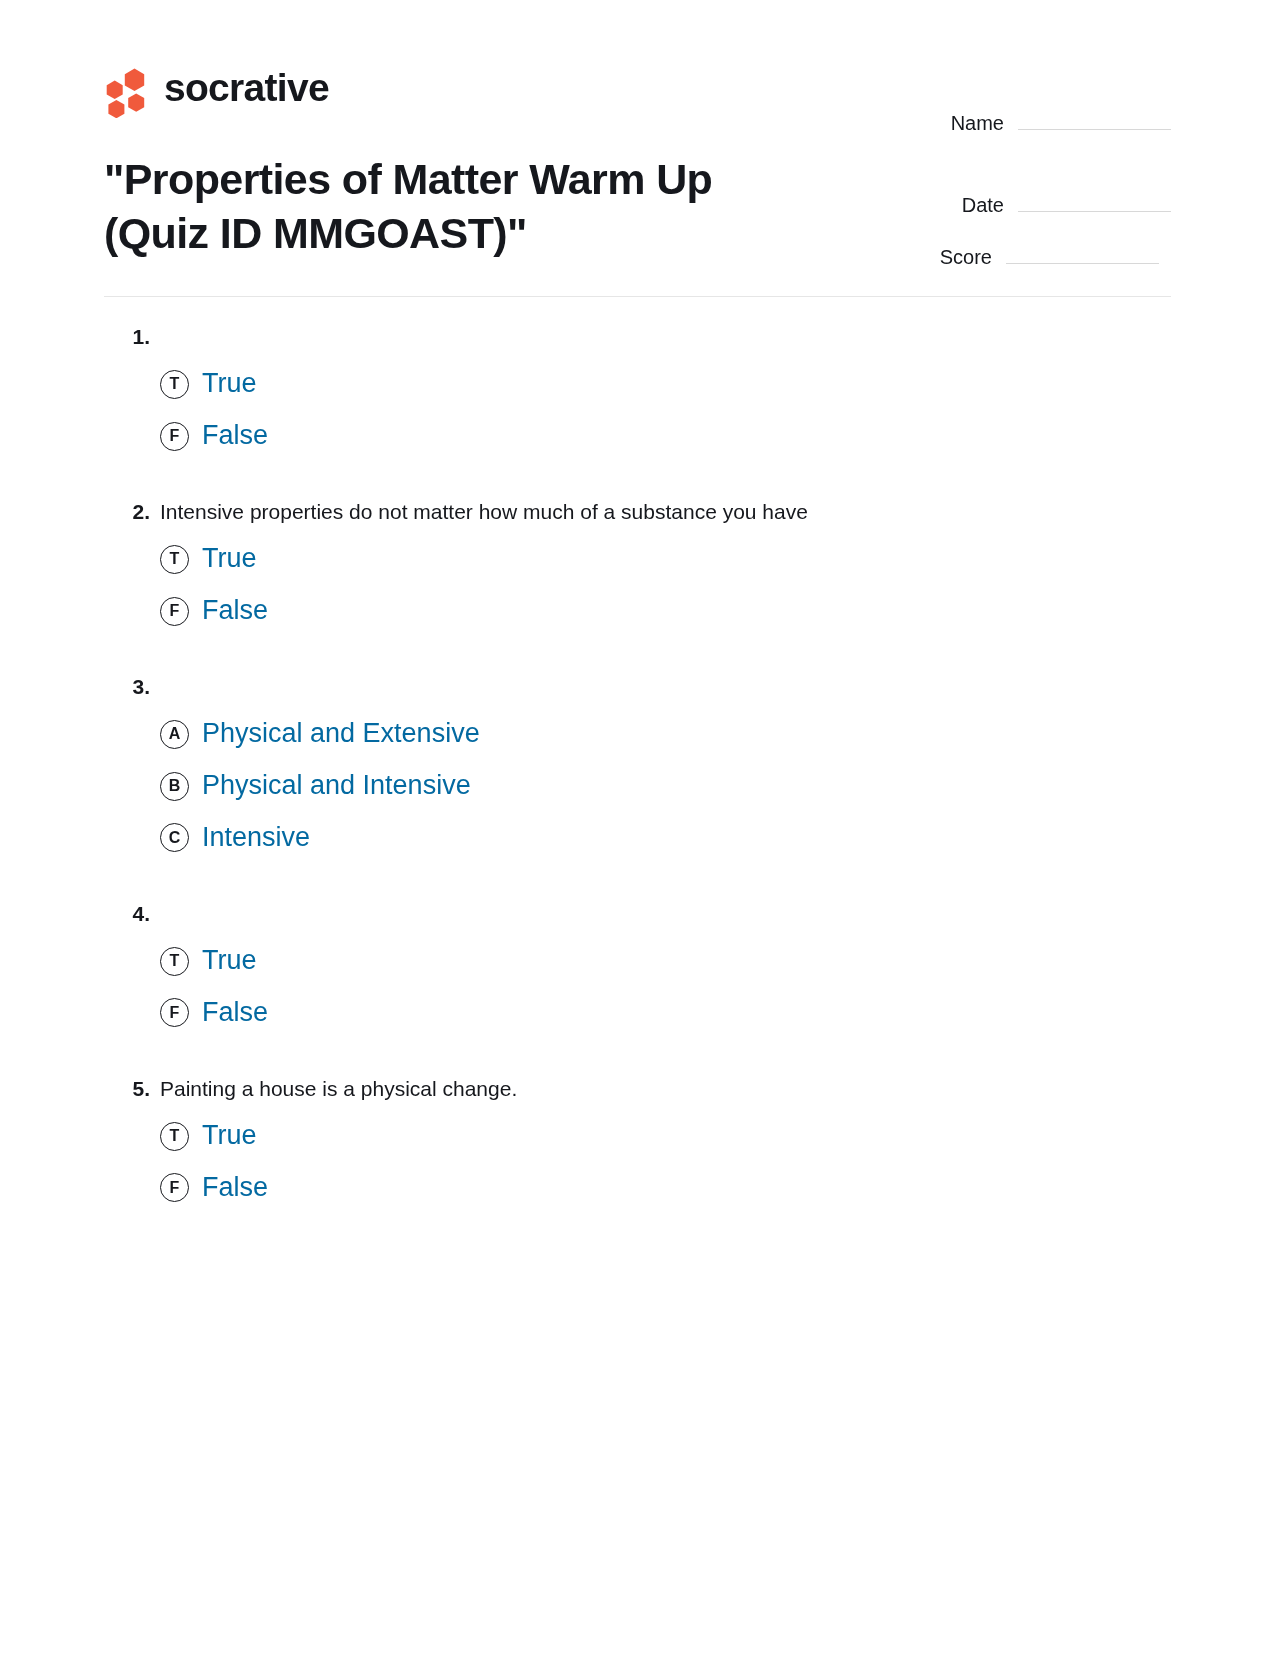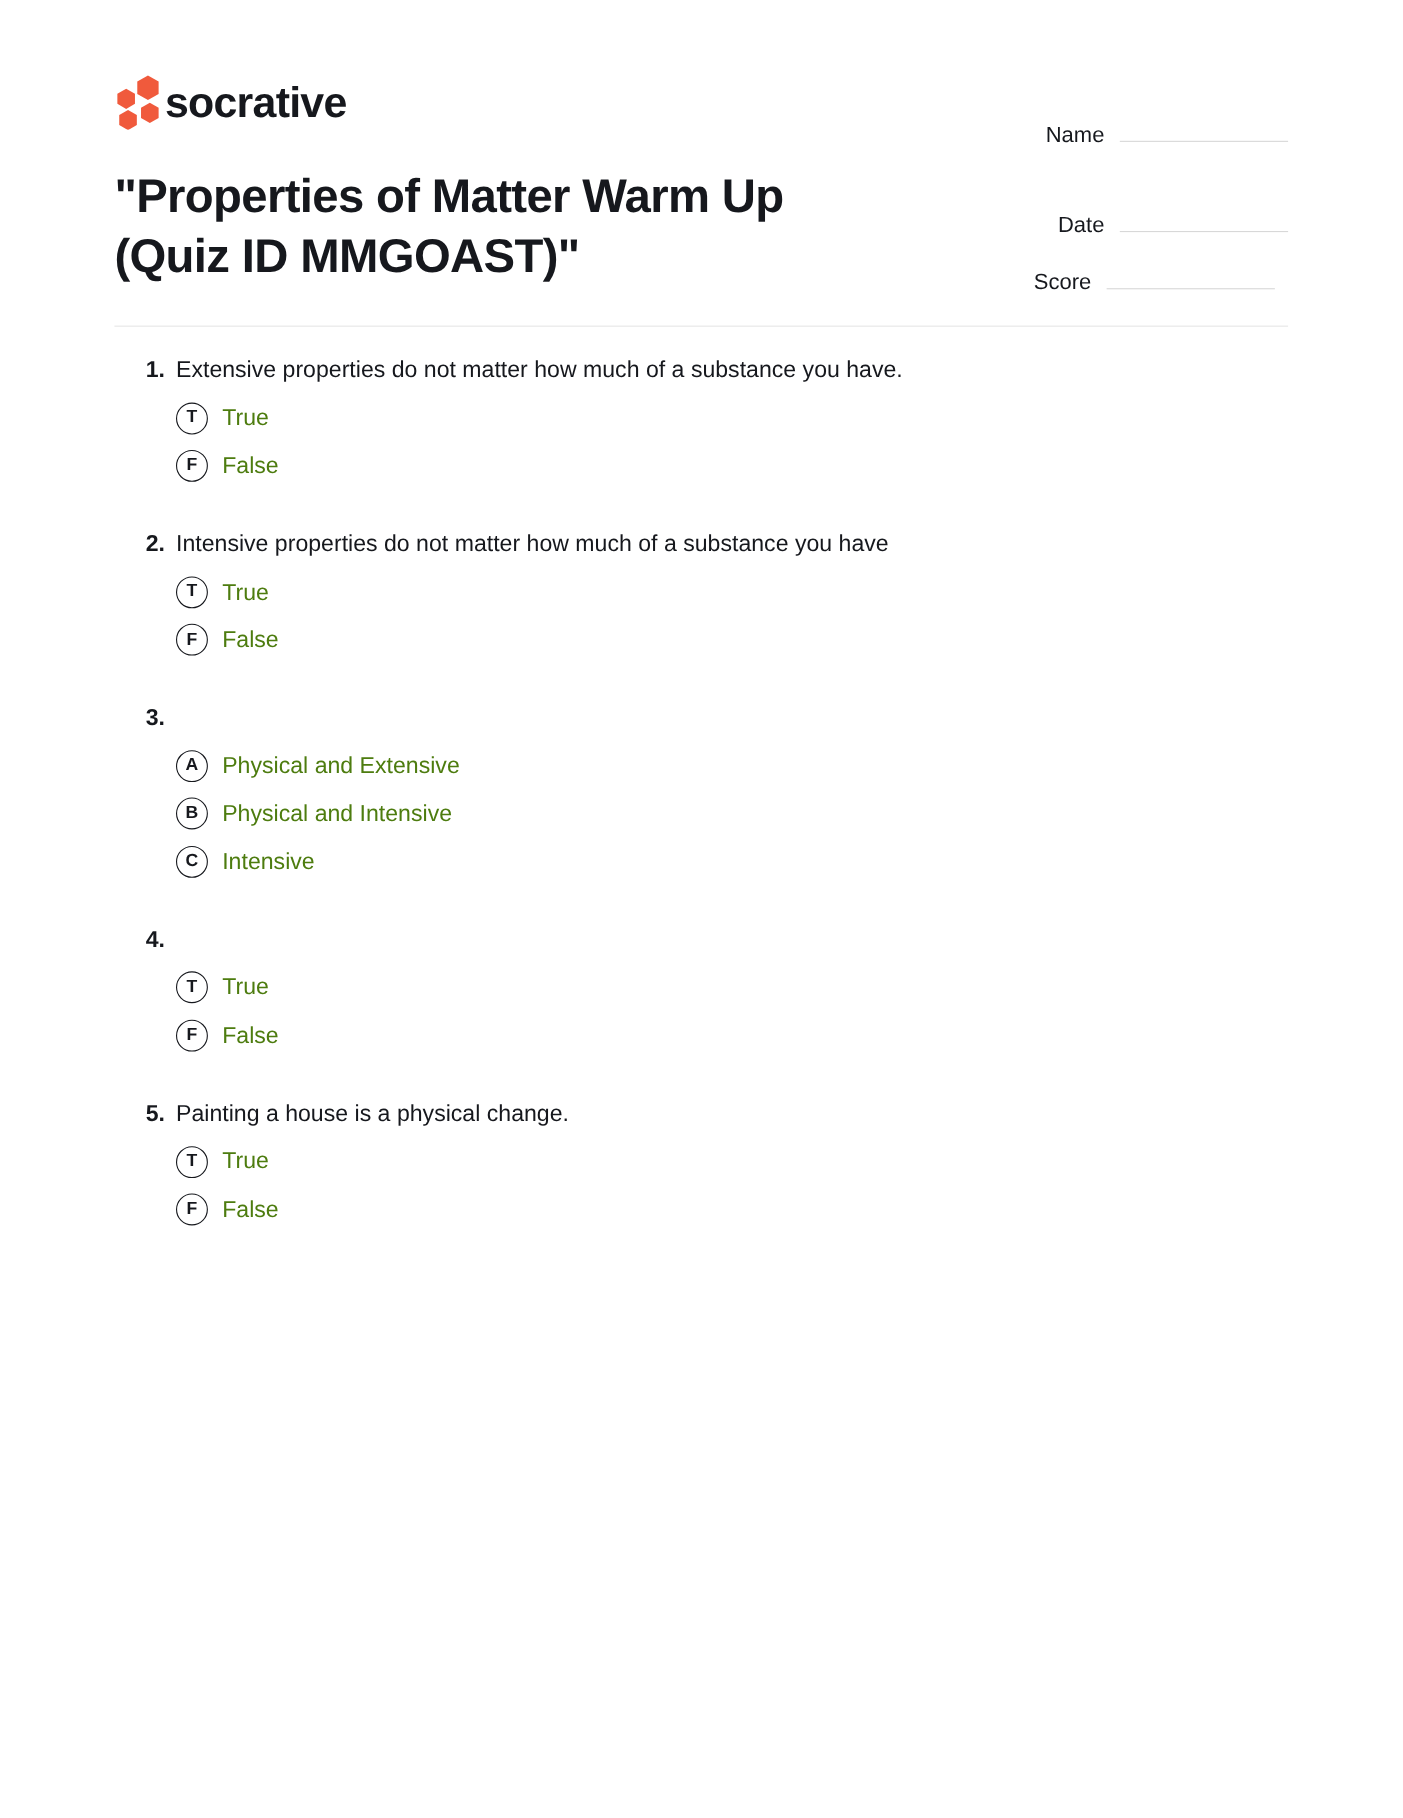--- a/index.html
+++ b/index.html
@@ -28,21 +28,22 @@
     top: 62px;
     left: 104px;
     right: 104px;
     height: 80px;
   }
   .brand {
     position: absolute;
     left: 0;
     top: 6px;
     display: flex;
-    align-items: center;
+    align-items: flex-start;
+    gap: 14px;
   }
   .brand-mark {
     width: 46px;
     height: 50px;
     display: block;
   }
   .brand-name {
     font-size: 39px;
     font-weight: 700;
     letter-spacing: -0.7px;
@@ -160,22 +161,22 @@
     box-sizing: border-box;
     display: flex;
     align-items: center;
     justify-content: center;
     font-size: 16px;
     font-weight: 700;
     color: #16181d;
     line-height: 1;
   }
   .choice-text {
-    font-size: 21px;
-    color: #4d7c0f;
+    font-size: 27px;
+    color: #0369a1;
     margin-left: 13px;
     line-height: 1.4;
   }
 </style>
 </head>
 <body>
 
 <div class="page">
 
   <div class="header">
@@ -214,21 +215,20 @@
     </div>
   </div>
 
   <div class="divider"></div>
 
   <div class="questions">
 
     <div class="question">
       <div class="q-head">
         <span class="q-num">1.</span>
-        <span class="q-text">Extensive properties do not matter how much of a substance you have.</span>
       </div>
       <div class="choice">
         <span class="choice-bubble">T</span>
         <span class="choice-text">True</span>
       </div>
       <div class="choice">
         <span class="choice-bubble">F</span>
         <span class="choice-text">False</span>
       </div>
     </div>

